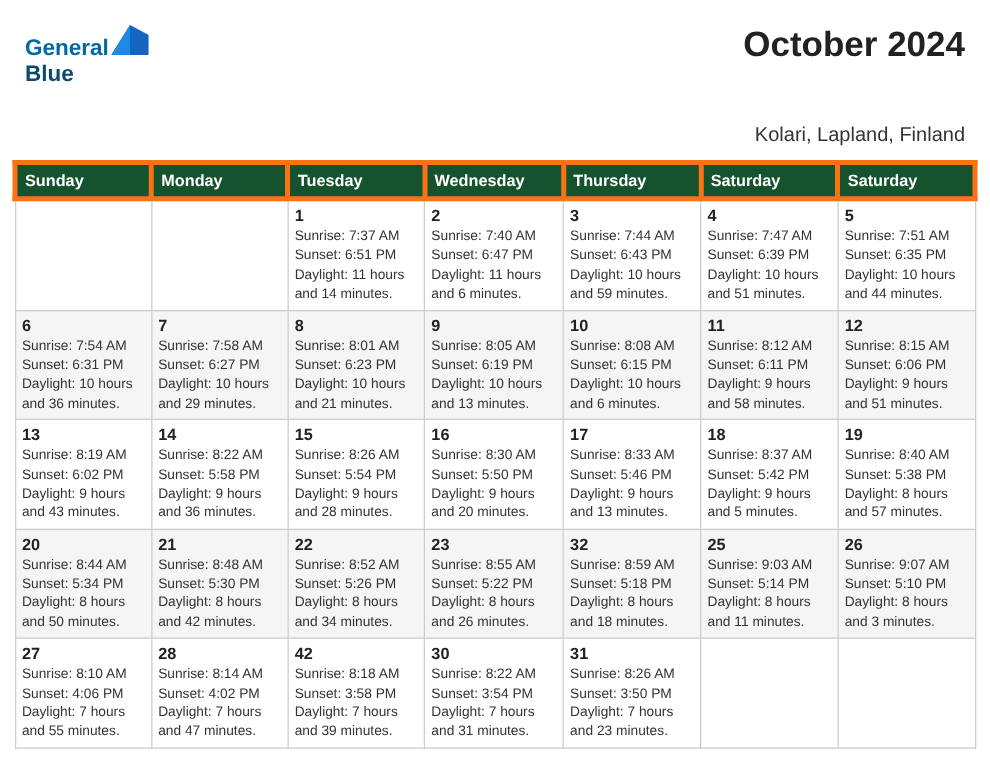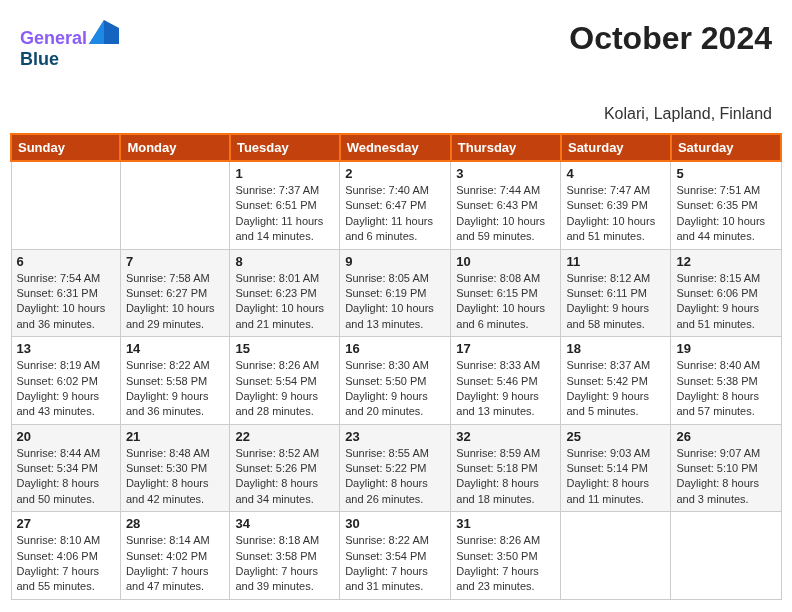--- a/index.html
+++ b/index.html
@@ -16,57 +16,57 @@
       align-items: flex-start;
       padding: 10px 10px 5px 10px;
     }
     .logo {
       display: flex;
       align-items: center;
     }
     .logo-text-general {
       font-size: 18px;
       font-weight: bold;
-      color: #8b5cf6;
+      color: #0369a1;
     }
     .logo-text-blue {
       font-size: 18px;
       font-weight: bold;
       color: #0c4a6e;
     }
     .logo-icon {
       width: 30px;
       height: 24px;
       margin-left: 2px;
     }
     .title-area {
       text-align: right;
     }
     .month-title {
-      font-size: 32px;
+      font-size: 28px;
       font-weight: bold;
       color: #222;
     }
     .location-title {
       font-size: 16px;
       color: #333;
       margin-top: 48px;
     }
     .calendar {
       width: 100%;
       border-collapse: collapse;
       margin-top: 5px;
     }
     .calendar th {
-      background: #c2410c;
+      background: #14532d;
       color: #fff;
       text-align: left;
       padding: 5px 6px;
       font-size: 13px;
-      border: 2px solid #f97316;
+      border: 4px solid #f97316;
     }
     .calendar td {
       vertical-align: top;
       padding: 4px 5px;
       border: 1px solid #ccc;
       width: 113px;
       min-height: 80px;
       font-size: 11px;
       color: #333;
       background: #fff;
@@ -323,21 +323,21 @@
 and 55 minutes.</div>
         </td>
         <td>
           <span class="day-number">28</span>
           <div class="day-detail">Sunrise: 8:14 AM
 Sunset: 4:02 PM
 Daylight: 7 hours
 and 47 minutes.</div>
         </td>
         <td>
-          <span class="day-number">34</span>
+          <span class="day-number">42</span>
           <div class="day-detail">Sunrise: 8:18 AM
 Sunset: 3:58 PM
 Daylight: 7 hours
 and 39 minutes.</div>
         </td>
         <td>
           <span class="day-number">30</span>
           <div class="day-detail">Sunrise: 8:22 AM
 Sunset: 3:54 PM
 Daylight: 7 hours

